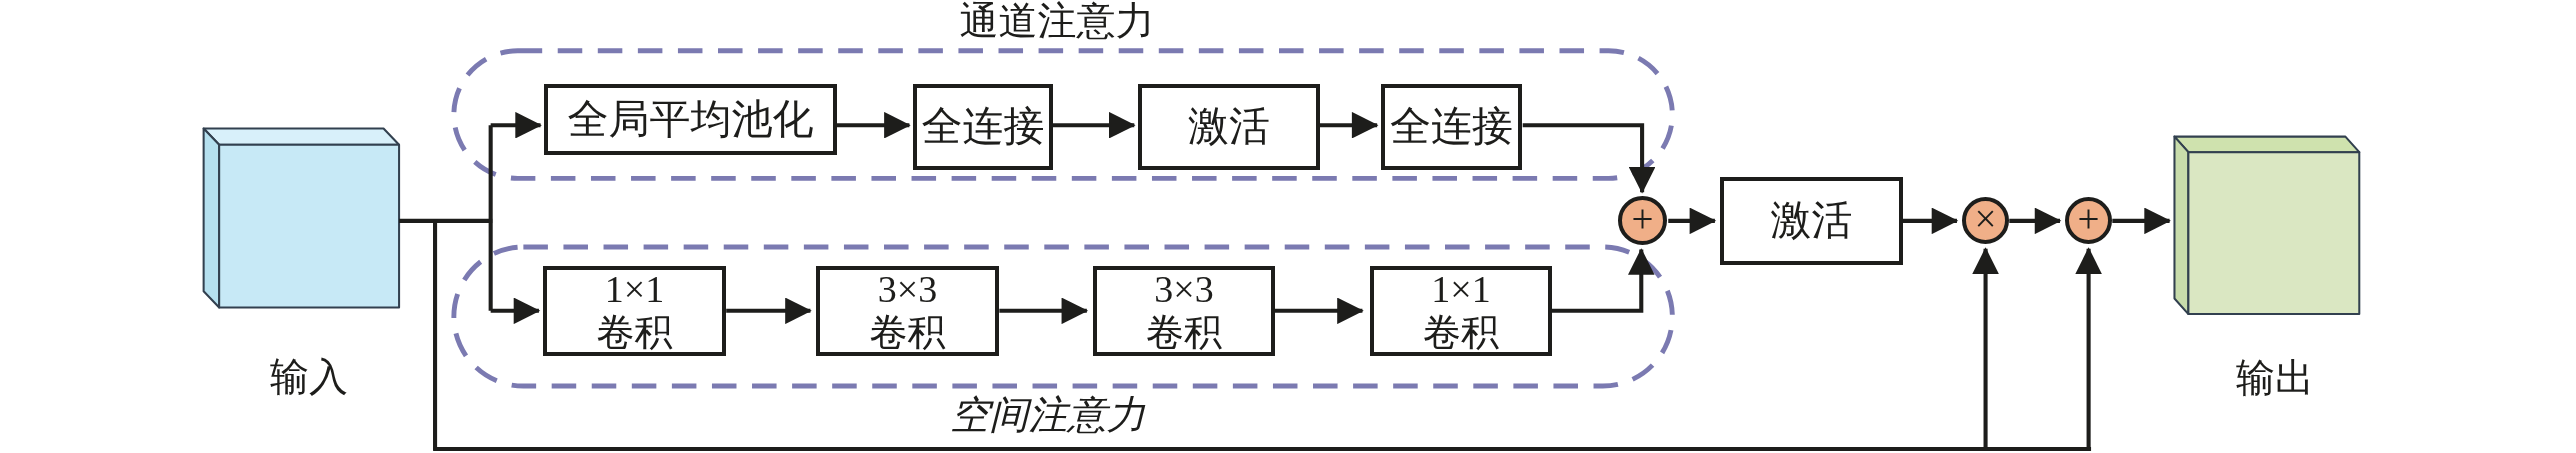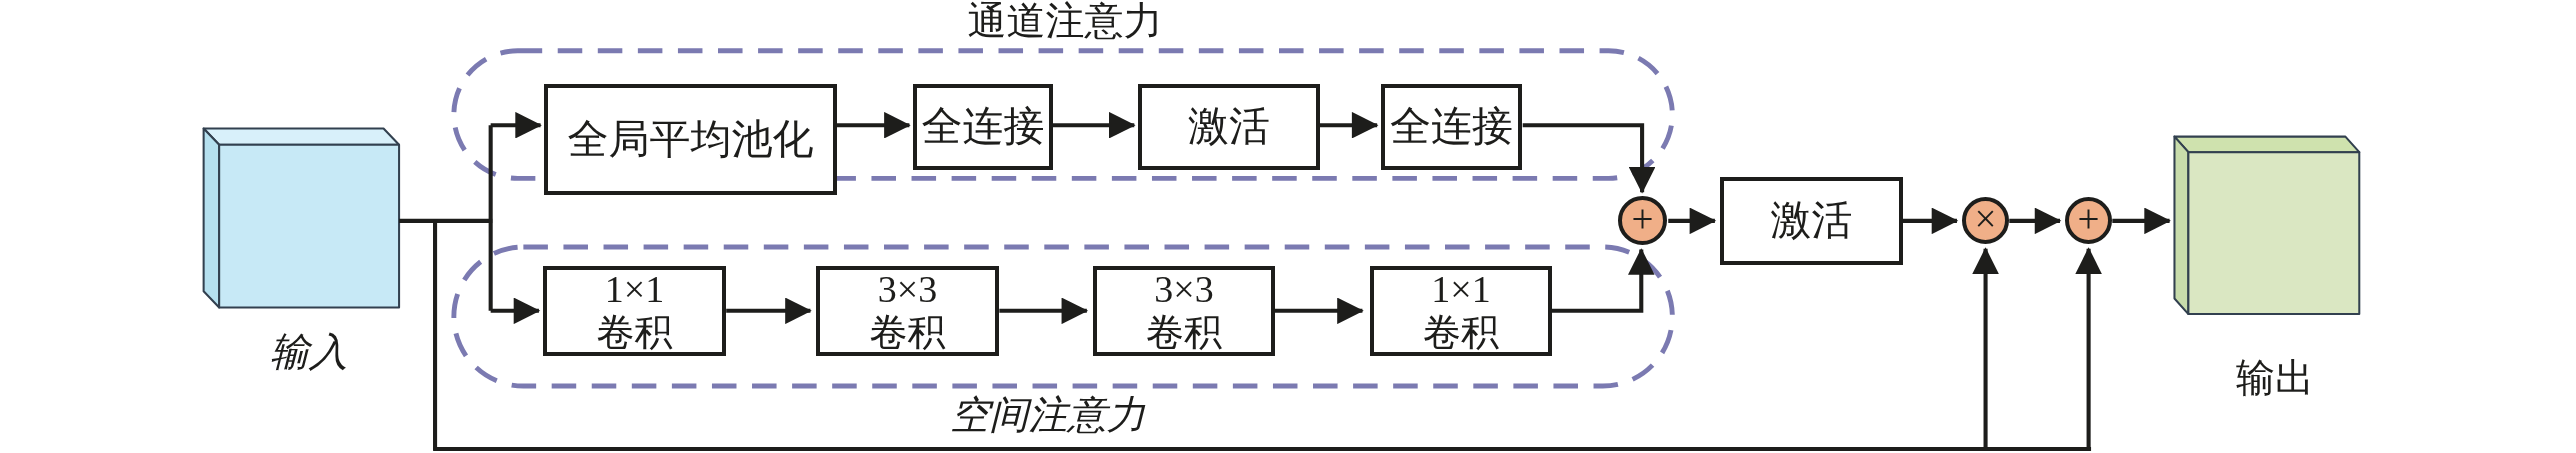--- a/index.html
+++ b/index.html
@@ -100,27 +100,27 @@
       <line x1="2040" y1="270" x2="2097" y2="270" marker-end="url(#arr)"></line>
       <line x1="2327" y1="270" x2="2393" y2="270" marker-end="url(#arr)"></line>
       <line x1="2457" y1="270" x2="2519" y2="270" marker-end="url(#arr)"></line>
       <line x1="2583" y1="270" x2="2653" y2="270" marker-end="url(#arr)"></line>
 
       <line x1="2428" y1="549" x2="2428" y2="304" marker-end="url(#arr)"></line>
       <line x1="2554" y1="549" x2="2554" y2="304" marker-end="url(#arr)"></line>
     </g>
   </svg>
 
-  <div class="caption" style="left:1057px; top:0px;margin-left:8px;">通道注意力</div>
+  <div class="caption" style="left:1057px; top:0px;">通道注意力</div>
   <div class="caption" style="left:1048px; top:394px;font-style:italic;">空间注意力</div>
 
-  <div class="caption" style="left:309px; top:331px;font-style:italic;">输入</div>
+  <div class="caption" style="left:309px; top:356px;">输入</div>
   <div class="caption" style="left:2275px; top:357px;">输出</div>
 
-  <div class="node" style="left:544px; top:84px; width:293px; height:111px;">全局平均池化</div>
+  <div class="node" style="left:544px; top:84px; width:293px; height:71px;">全局平均池化</div>
   <div class="node" style="left:913px; top:84px; width:140px; height:86px;">全连接</div>
   <div class="node" style="left:1138px; top:84px; width:182px; height:86px;">激活</div>
   <div class="node" style="left:1381px; top:84px; width:141px; height:86px;">全连接</div>
 
   <div class="node twoline" style="left:543px; top:266px; width:183px; height:90px;">1×1
 卷积</div>
   <div class="node twoline" style="left:816px; top:266px; width:183px; height:90px;">3×3
 卷积</div>
   <div class="node twoline" style="left:1093px; top:266px; width:182px; height:90px;">3×3
 卷积</div>

